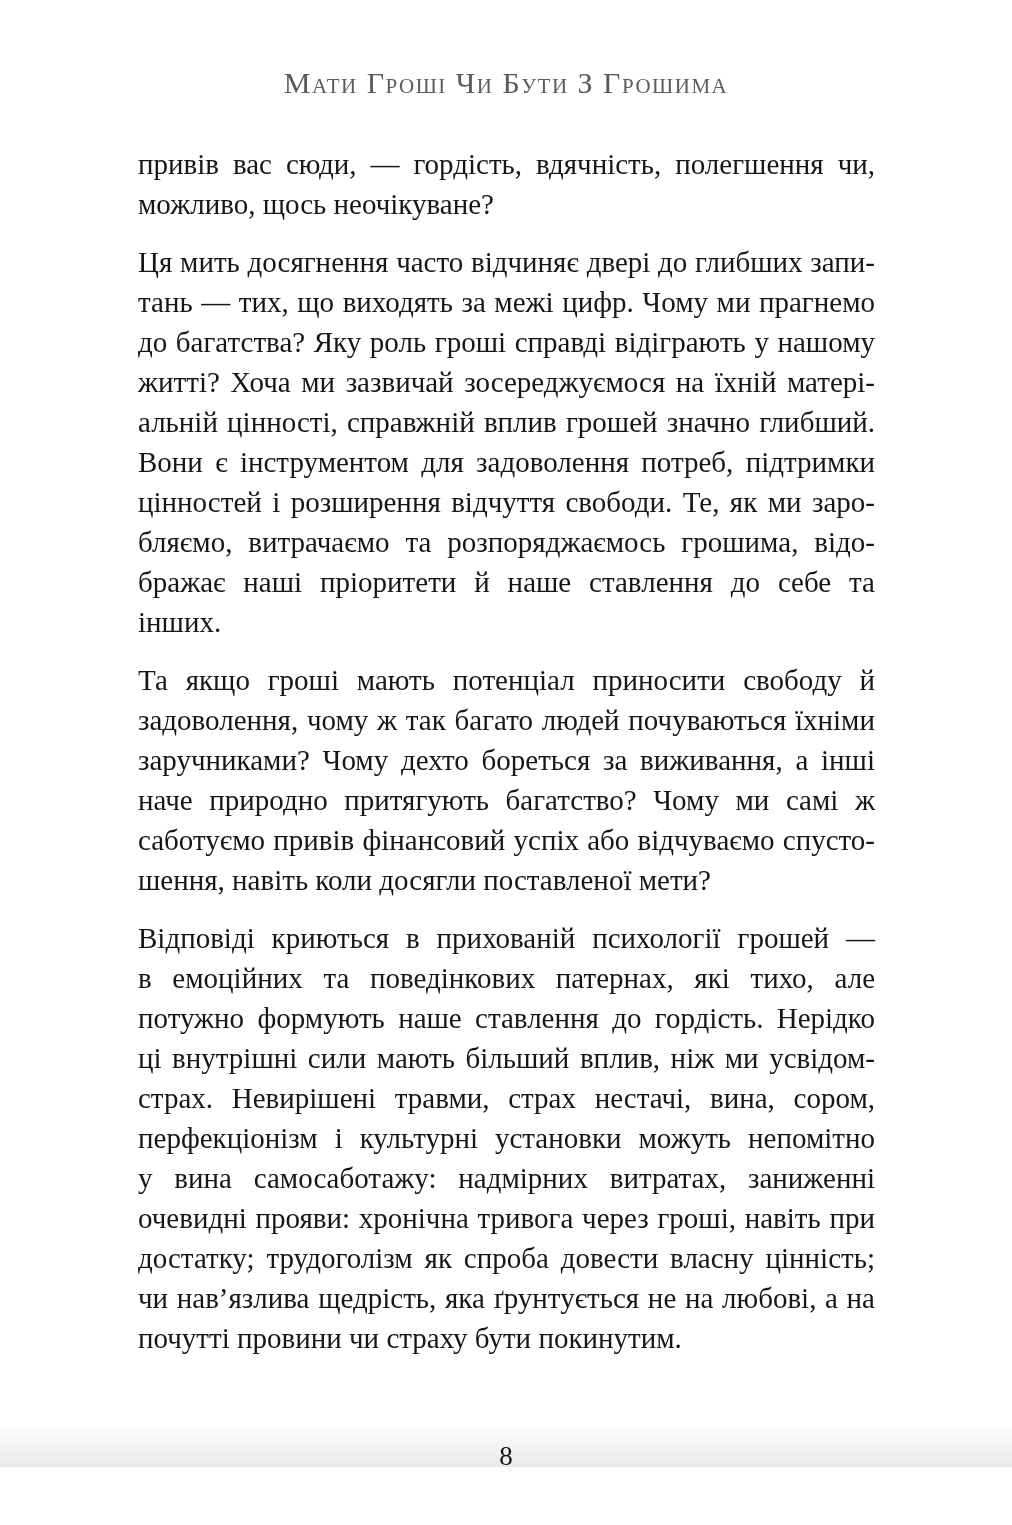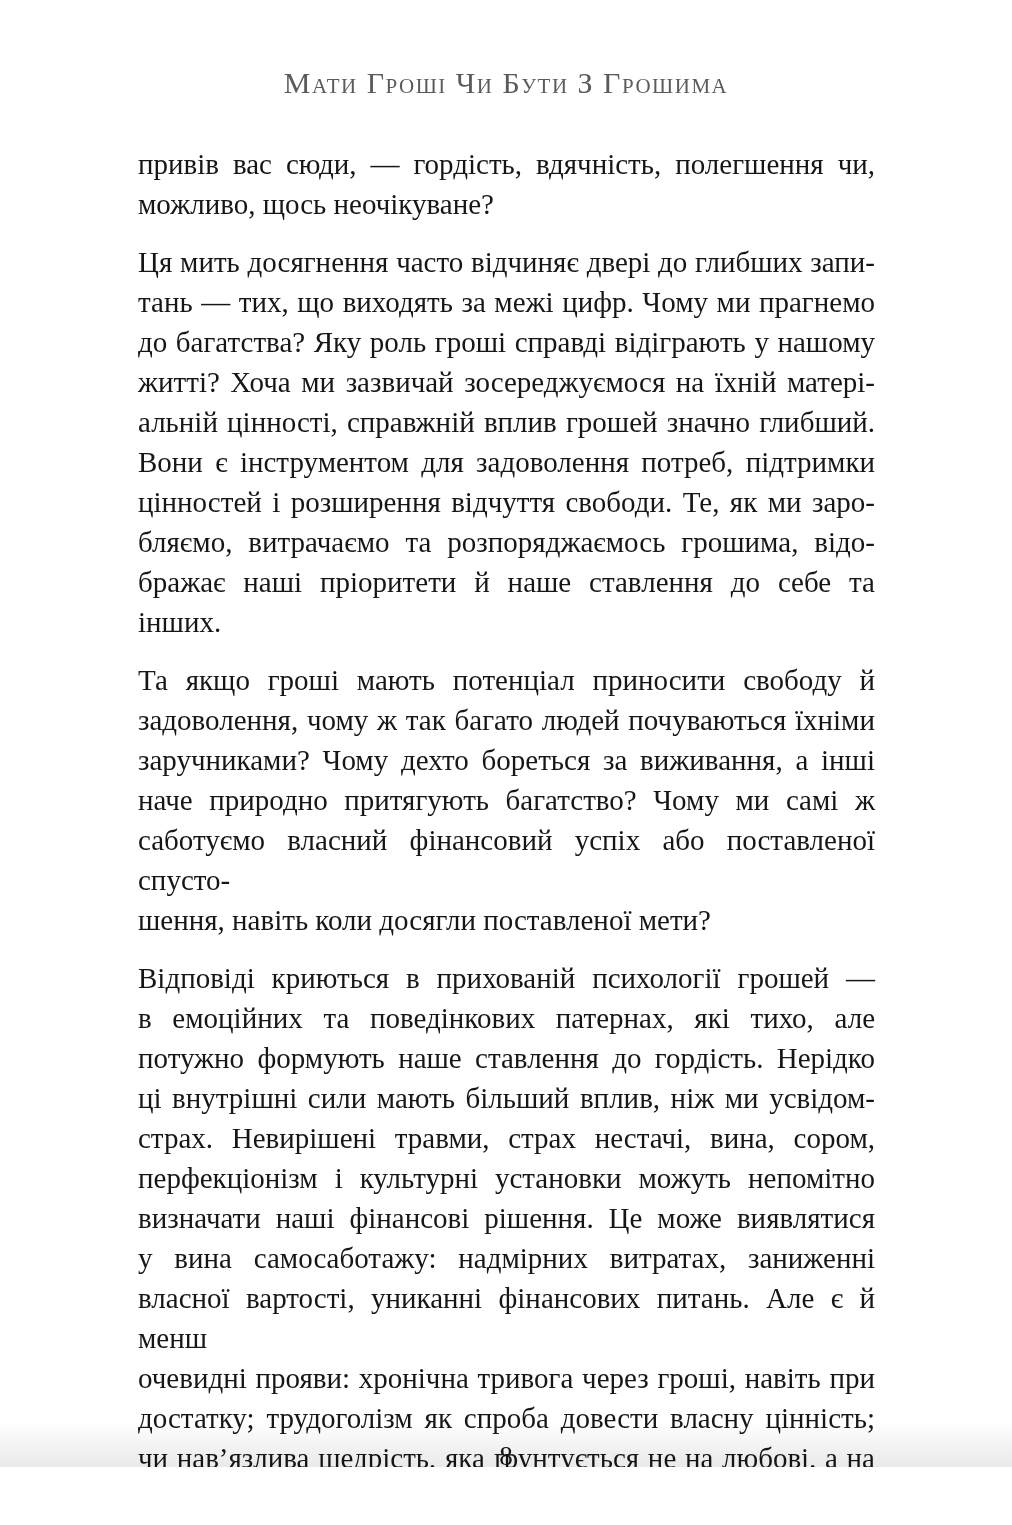--- a/index.html
+++ b/index.html
@@ -78,33 +78,31 @@
         <div class="line">Вони є інструментом для задоволення потреб, підтримки</div>
         <div class="line">цінностей і розширення відчуття свободи. Те, як ми заро-</div>
         <div class="line">бляємо, витрачаємо та розпоряджаємось грошима, відо-</div>
         <div class="line last">бражає наші пріоритети й наше ставлення до себе та інших.</div>
       </div>
       <div class="para">
         <div class="line">Та якщо гроші мають потенціал приносити свободу й</div>
         <div class="line">задоволення, чому ж так багато людей почуваються їхніми</div>
         <div class="line">заручниками? Чому дехто бореться за виживання, а інші</div>
         <div class="line">наче природно притягують багатство? Чому ми самі ж</div>
-        <div class="line">саботуємо власний фінансовий успіх або поставленої спусто-</div>
+        <div class="line">саботуємо привів фінансовий успіх або відчуваємо спусто-</div>
         <div class="line last">шення, навіть коли досягли поставленої мети?</div>
       </div>
       <div class="para">
         <div class="line">Відповіді криються в прихованій психології грошей —</div>
         <div class="line">в емоційних та поведінкових патернах, які тихо, але</div>
         <div class="line">потужно формують наше ставлення до гордість. Нерідко</div>
         <div class="line">ці внутрішні сили мають більший вплив, ніж ми усвідом-</div>
         <div class="line">страх. Невирішені травми, страх нестачі, вина, сором,</div>
         <div class="line">перфекціонізм і культурні установки можуть непомітно</div>
-        <div class="line">визначати наші фінансові рішення. Це може виявлятися</div>
         <div class="line">у вина самосаботажу: надмірних витратах, заниженні</div>
-        <div class="line">власної вартості, униканні фінансових питань. Але є й менш</div>
         <div class="line">очевидні прояви: хронічна тривога через гроші, навіть при</div>
         <div class="line">достатку; трудоголізм як спроба довести власну цінність;</div>
         <div class="line">чи нав’язлива щедрість, яка ґрунтується не на любові, а на</div>
         <div class="line last">почутті провини чи страху бути покинутим.</div>
       </div>
     </div>
 
   <div class="page-number">8</div>
 
   <div class="bottom-fade"></div>

